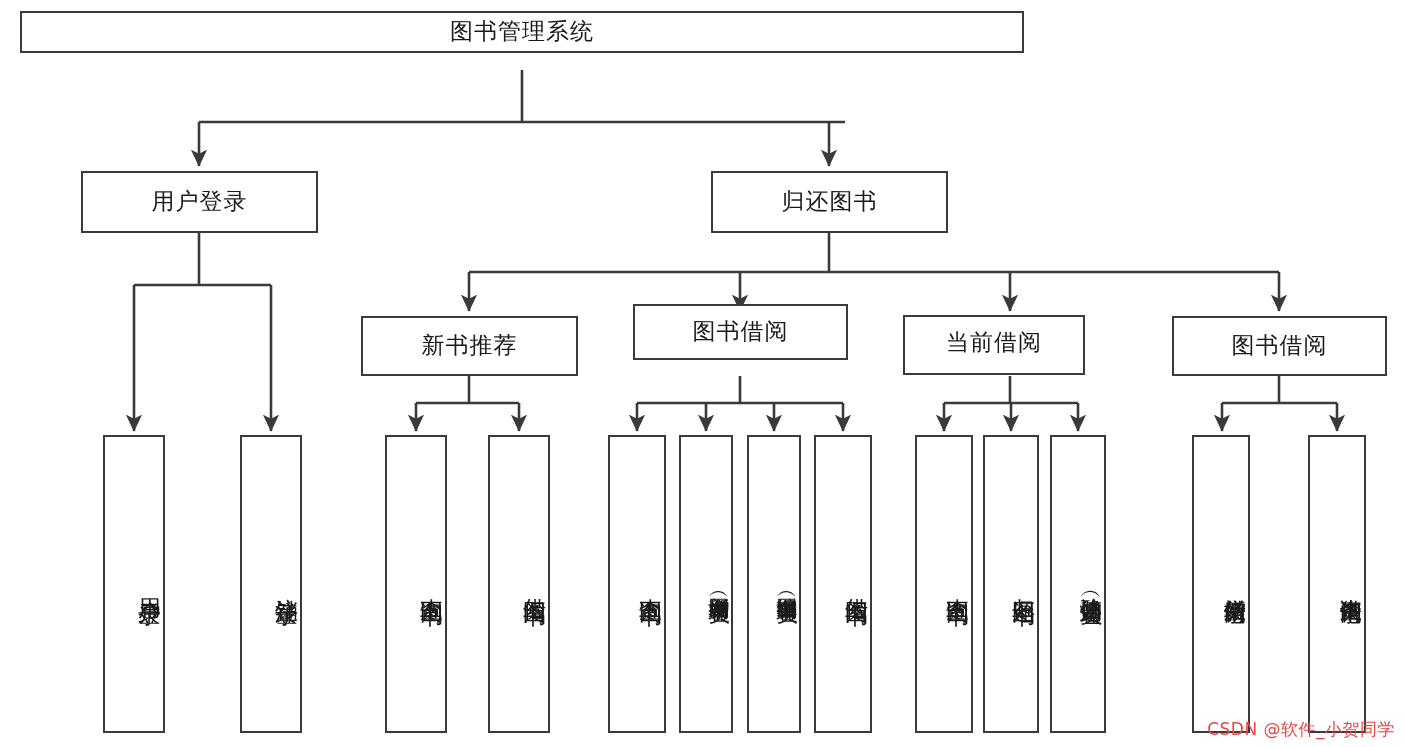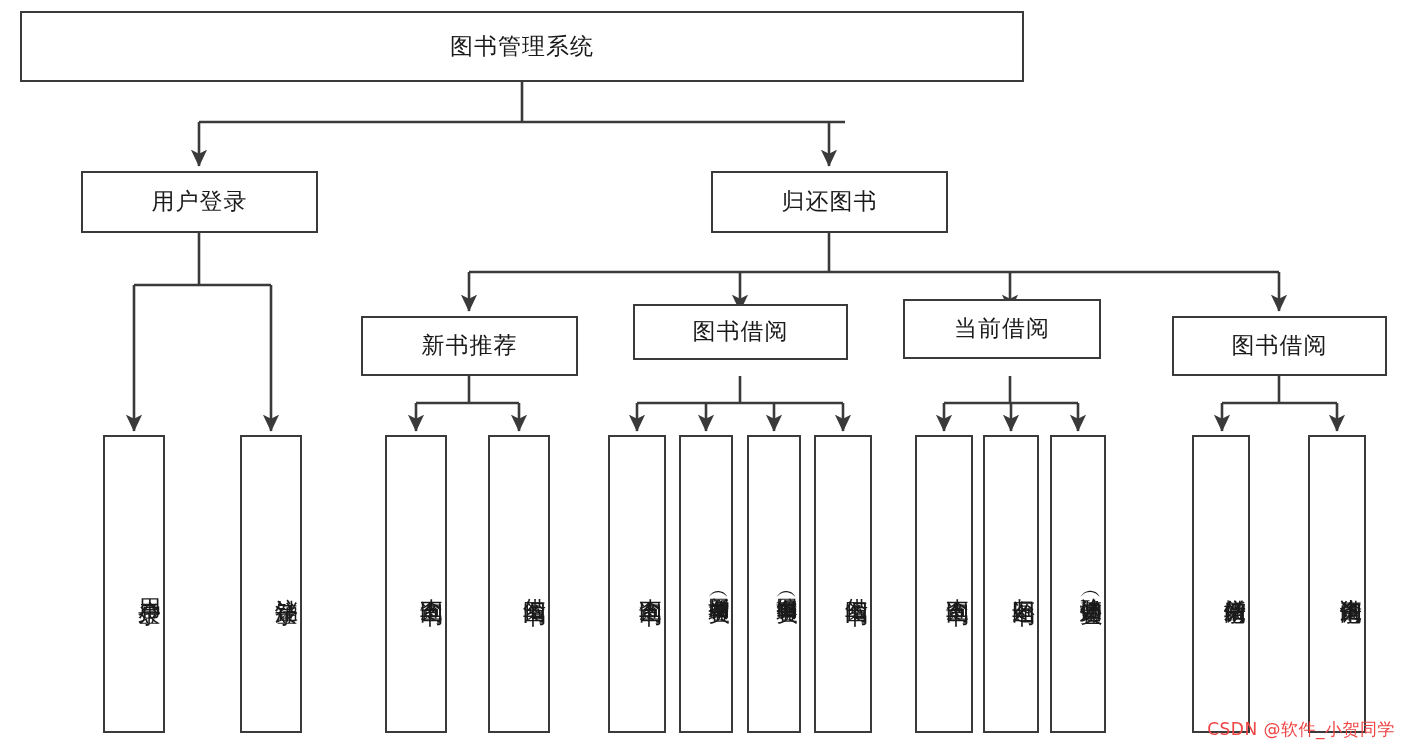--- a/index.html
+++ b/index.html
@@ -126,28 +126,28 @@
       <path d="M 1011 403 L 1011 431" marker-end="url(#arrow)"></path>
       <path d="M 1078 403 L 1078 431" marker-end="url(#arrow)"></path>
 
       <path d="M 1279 376 L 1279 403"></path>
       <path d="M 1222 403 L 1337 403"></path>
       <path d="M 1222 403 L 1222 431" marker-end="url(#arrow)"></path>
       <path d="M 1337 403 L 1337 431" marker-end="url(#arrow)"></path>
     </g>
   </svg>
 
-  <div class="node horiz" style="left:20px; top:11px; width:1004px; height:71px;">图书管理系统</div>
+  <div class="node horiz" style="left:20px; top:11px; width:1004px; height:42px;">图书管理系统</div>
 
   <div class="node horiz" style="left:81px; top:171px; width:237px; height:62px;">用户登录</div>
   <div class="node horiz" style="left:711px; top:171px; width:237px; height:62px;">归还图书</div>
 
   <div class="node horiz" style="left:361px; top:316px; width:217px; height:60px;">新书推荐</div>
   <div class="node horiz" style="left:633px; top:304px; width:215px; height:56px;">图书借阅</div>
-  <div class="node horiz" style="left:903px; top:299px; width:198px; height:60px;">当前借阅</div>
+  <div class="node horiz" style="left:903px; top:315px; width:182px; height:60px;font-family:Liberation Mono, monospace;">当前借阅</div>
   <div class="node horiz" style="left:1172px; top:316px; width:215px; height:60px;">图书借阅</div>
 
   <div class="node vert" style="left:103px; top:435px; width:62px; height:298px;">
     <span class="vlabel">用户登录</span>
   </div>
   <div class="node vert" style="left:240px; top:435px; width:62px; height:298px;">
     <span class="vlabel">注销登录</span>
   </div>
 
   <div class="node vert" style="left:385px; top:435px; width:62px; height:298px;">

